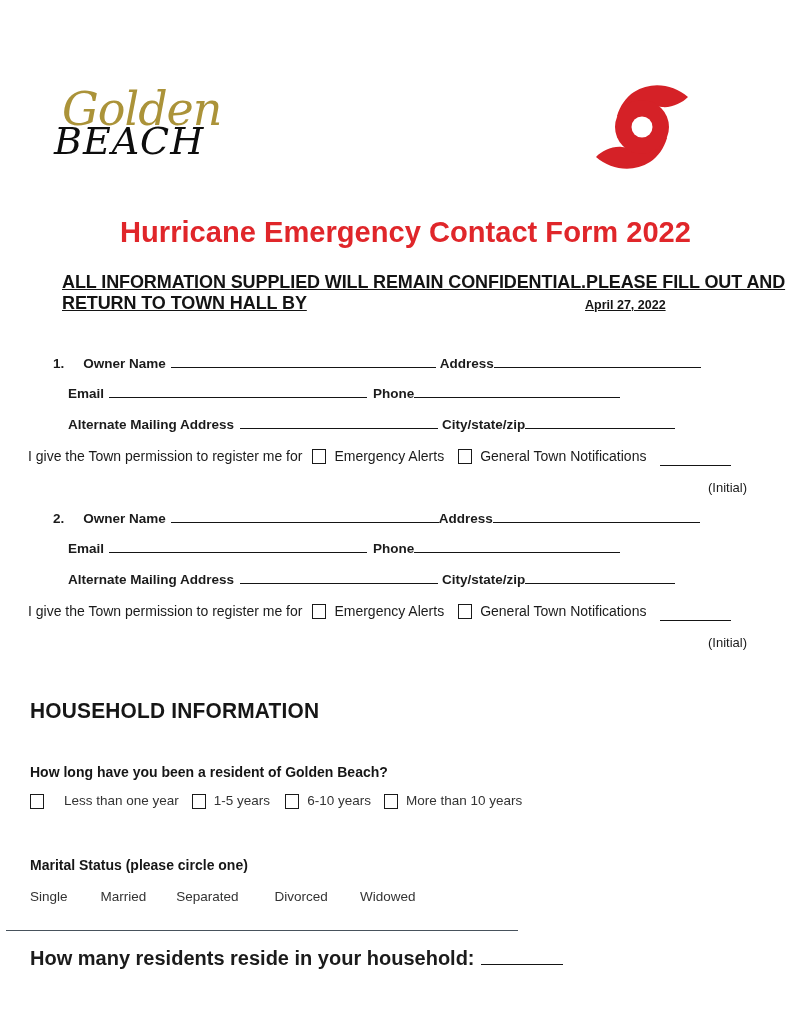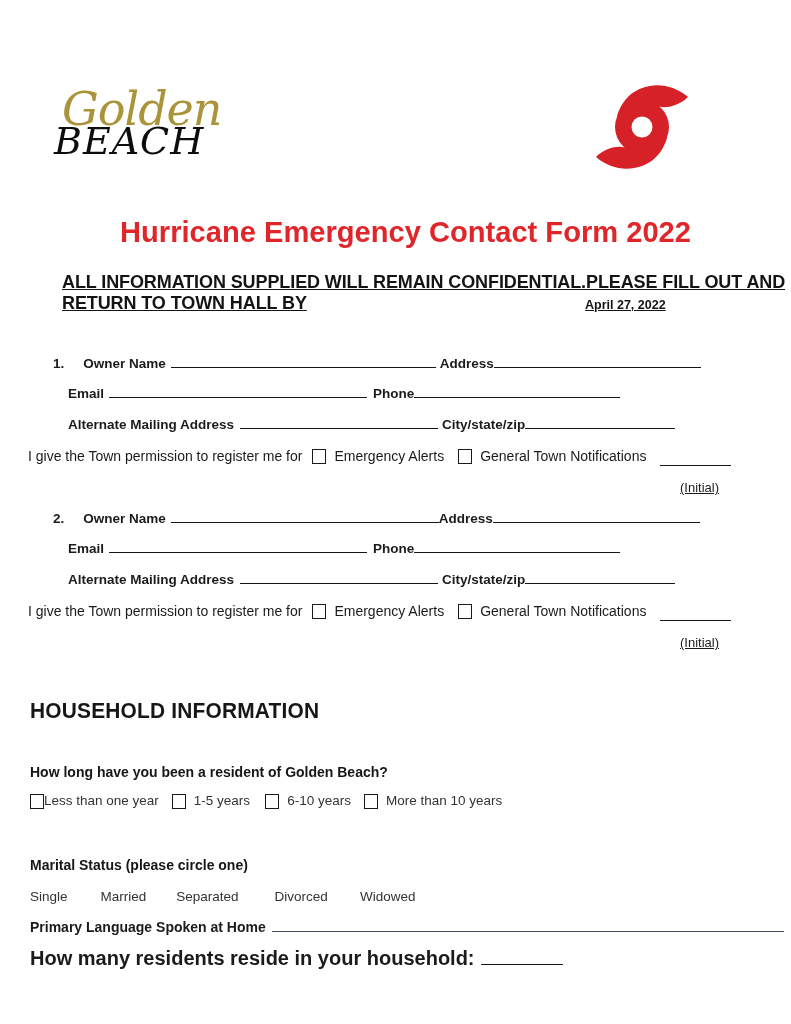--- a/index.html
+++ b/index.html
@@ -82,21 +82,21 @@
   .ul.gray{border-bottom-color:#47525c;}
   .cb{
     display:inline-block;
     width:12px;height:13px;
     border:1.6px solid #1a1a1a;
     align-self:flex-end;
     margin-bottom:3px;
     background:#fff;
   }
   .initial-line{position:absolute;right:60px;bottom:3px;width:71px;}
-  .initial-row{justify-content:flex-end;padding-right:72px;font-size:13px;text-decoration:underline;}
+  .initial-row{justify-content:flex-end;padding-right:44px;font-size:13px;}
   .q{position:absolute;left:30px;font-size:14px;font-weight:700;color:#161616;white-space:pre;}
 </style>
 </head>
 <body>
 
 <div class="page">
 
   <div class="logo">
     <div class="logo-top">Golden</div>
     <div class="logo-bottom">BEACH</div>
@@ -174,41 +174,40 @@
   <div class="row initial-row" style="top:634px">
     <span class="txt" style="font-size:13px">(Initial)</span>
   </div>
 
   <h2 class="section-heading">HOUSEHOLD INFORMATION</h2>
 
   <div class="q" style="top:764px">How long have you been a resident of Golden Beach?</div>
 
   <div class="row" style="top:792px">
     <span class="cb" style="margin-left:30px"></span>
-    <span class="opt" style="margin-left:0">Less than one year</span>
+    <span class="opt" style="margin-left:20px">Less than one year</span>
     <span class="cb" style="margin-left:13px"></span>
     <span class="opt" style="margin-left:8px">1-5 years</span>
     <span class="cb" style="margin-left:15px"></span>
     <span class="opt" style="margin-left:8px">6-10 years</span>
     <span class="cb" style="margin-left:13px"></span>
     <span class="opt" style="margin-left:8px">More than 10 years</span>
   </div>
 
   <div class="q" style="top:857px">Marital Status (please circle one)</div>
 
   <div class="row" style="top:888px">
     <span class="opt" style="margin-left:30px">Single</span>
     <span class="opt" style="margin-left:33px">Married</span>
     <span class="opt" style="margin-left:30px">Separated</span>
     <span class="opt" style="margin-left:36px">Divorced</span>
     <span class="opt" style="margin-left:32px">Widowed</span>
   </div>
 
   <div class="row" style="top:918px">
-    <span class="lbl" style="margin-left:30px;font-size:14px">Primary Language Spoken at Home</span>
     <span class="ul gray" style="width:512px;margin-left:6px"></span>
   </div>
 
   <div class="row" style="top:949px">
     <span class="lbl" style="margin-left:30px;font-size:20px">How many residents reside in your household:</span>
     <span class="ul" style="width:82px;margin-left:6px"></span>
   </div>
 
 </div>
 

